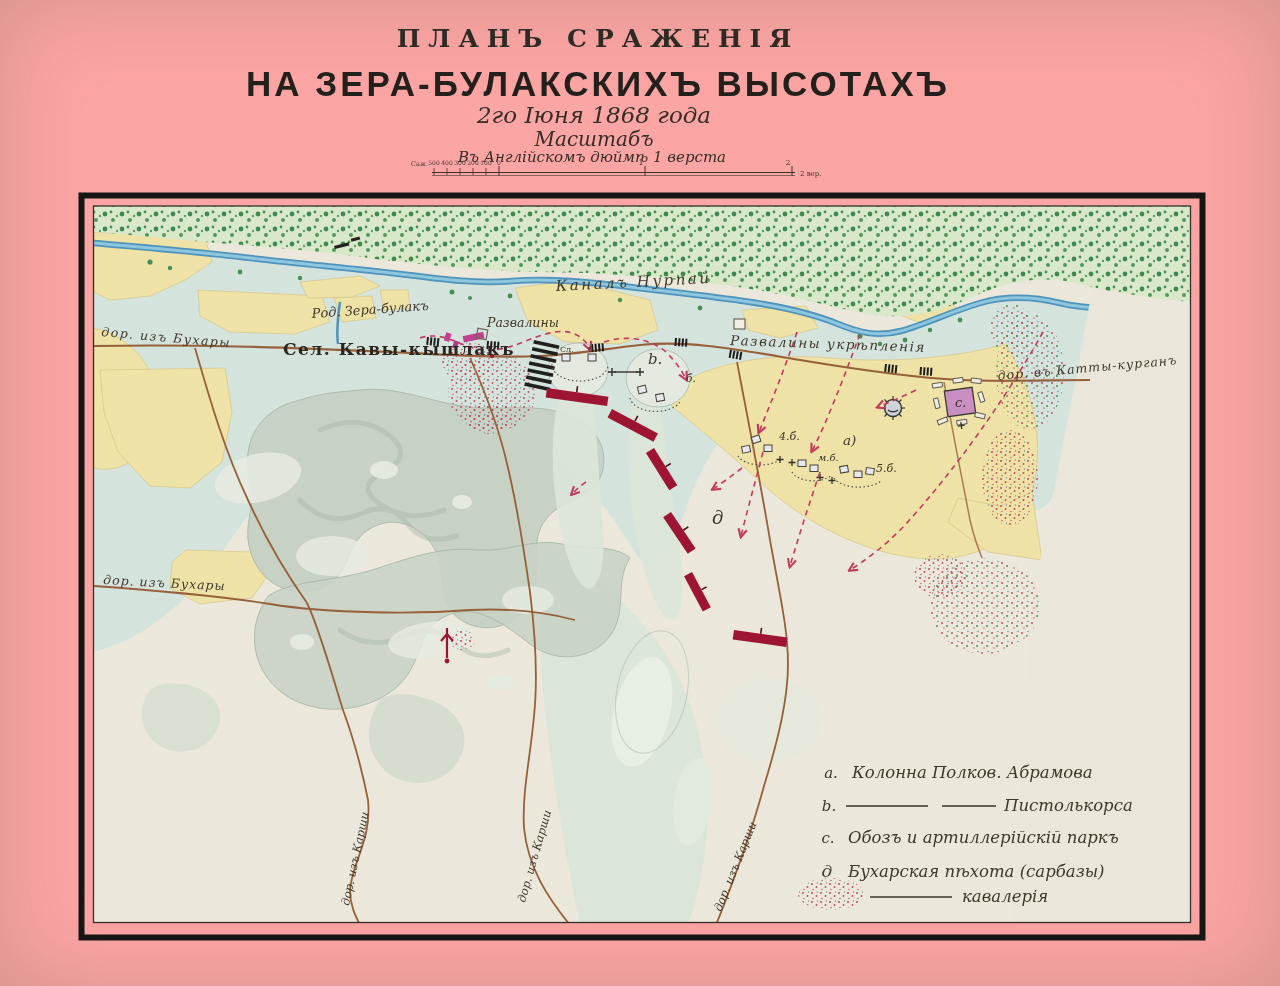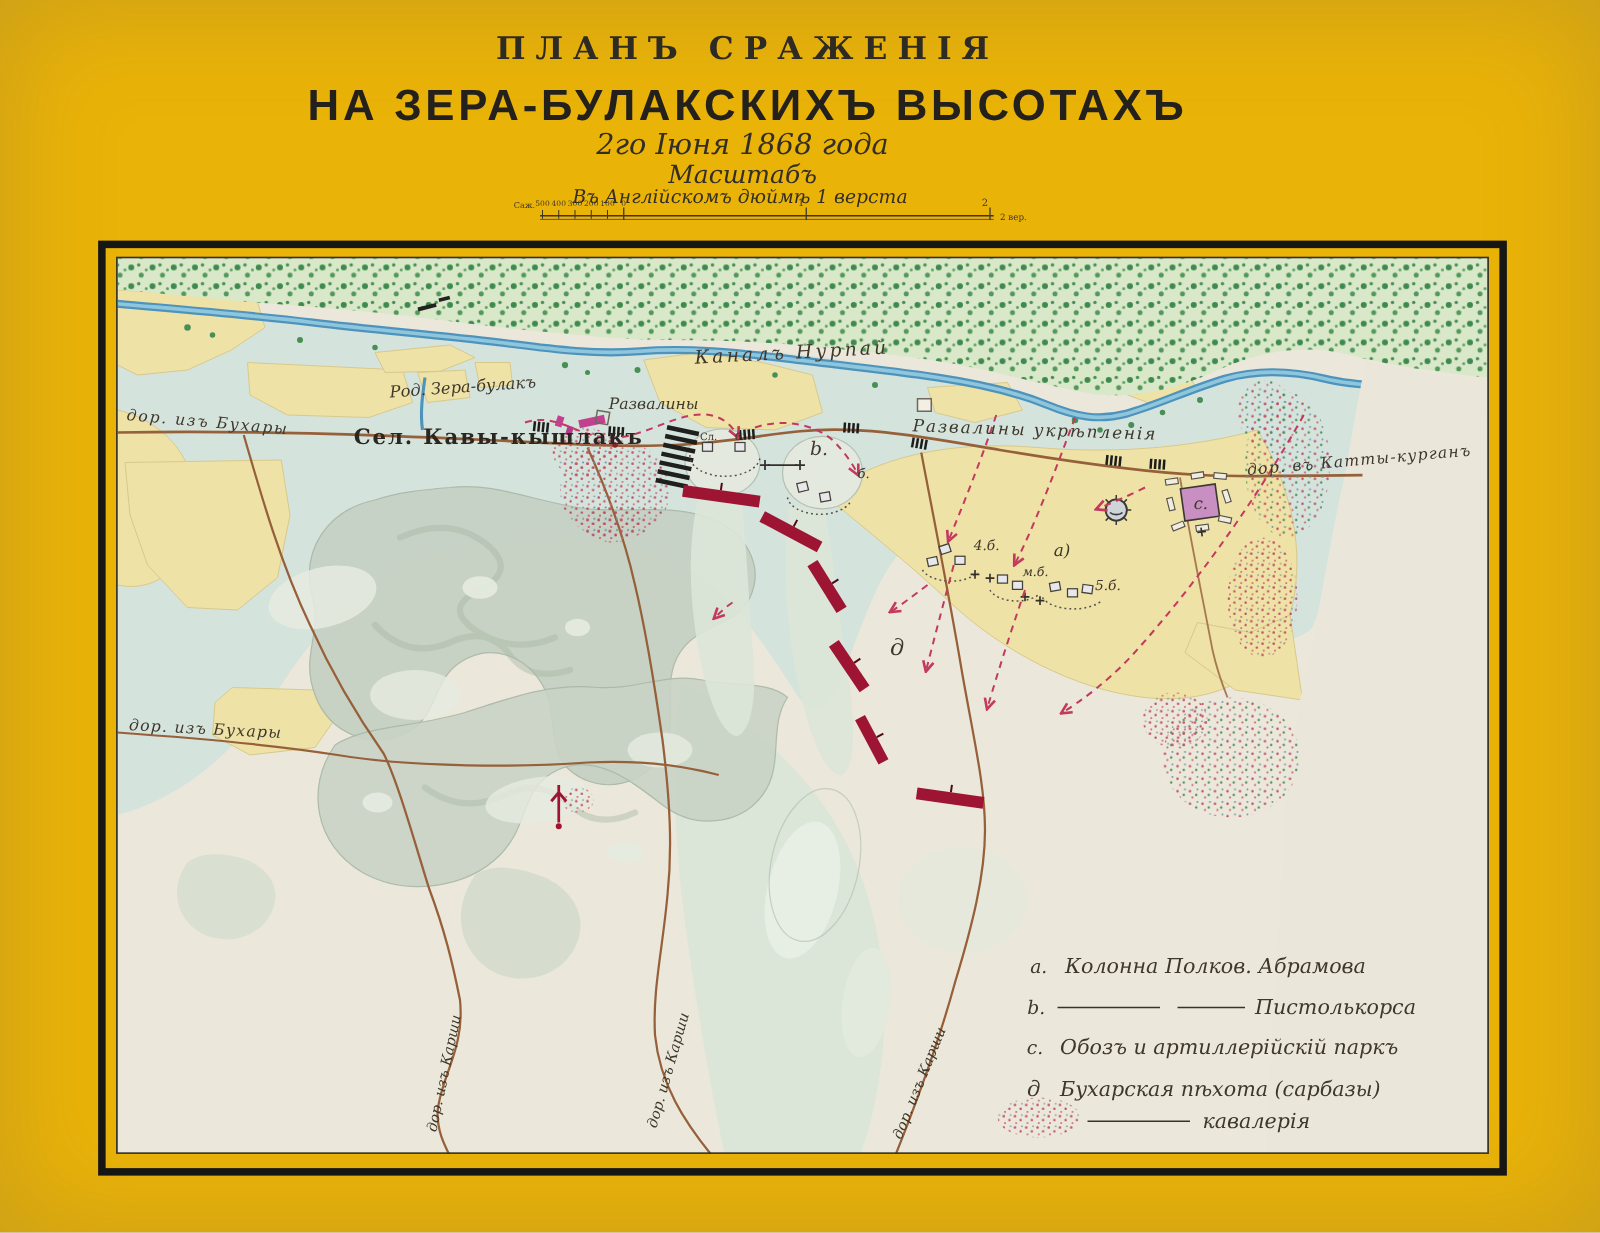--- a/index.html
+++ b/index.html
@@ -1,16 +1,16 @@
 <!DOCTYPE html>
 <html><head>
 <meta charset="utf-8">
 <style>
   html,body{margin:0;padding:0;background:#d8d4c6;}
-  .page{position:relative;width:1280px;height:986px;background:#eab308;overflow:hidden;
+  .page{position:relative;width:1280px;height:986px;background:#fca5a5;overflow:hidden;
         font-family:"DejaVu Serif", serif;box-shadow:inset 0 0 90px rgba(110,100,75,.28);}
   svg{position:absolute;left:0;top:0;}
   .t-line1{font-family:"DejaVu Serif",serif;font-weight:bold;letter-spacing:8px;font-size:25px;fill:#2e2a24;}
   .t-line2{font-family:"Liberation Sans",sans-serif;font-weight:bold;letter-spacing:3px;font-size:35px;fill:#24211c;}
   .t-script{font-family:"DejaVu Serif",serif;font-style:italic;fill:#332e26;}
   .m-label{font-family:"DejaVu Serif",serif;font-style:italic;fill:#3f372a;}
   .m-label-bold{font-family:"DejaVu Serif",serif;font-weight:bold;fill:#2c2620;}
   .tiny{font-family:"DejaVu Serif",serif;fill:#3f372a;}
 </style>
 </head>

